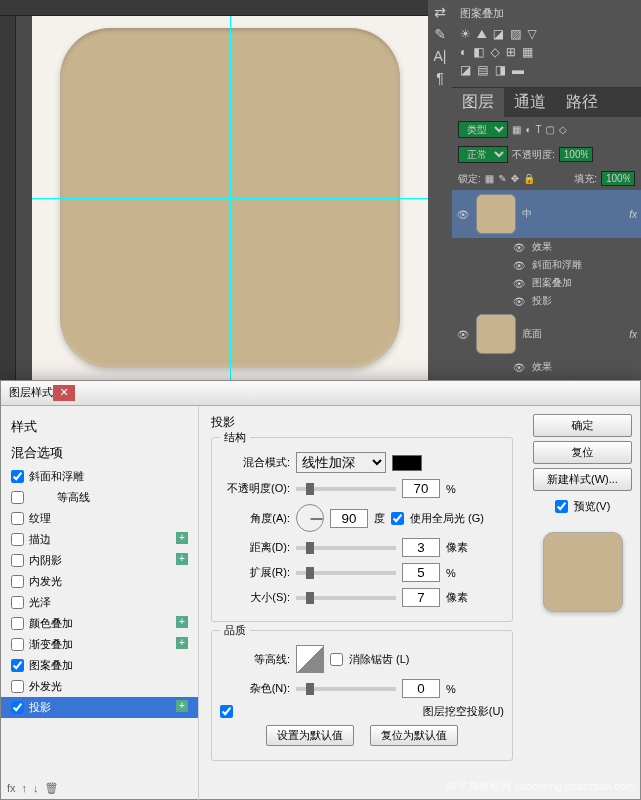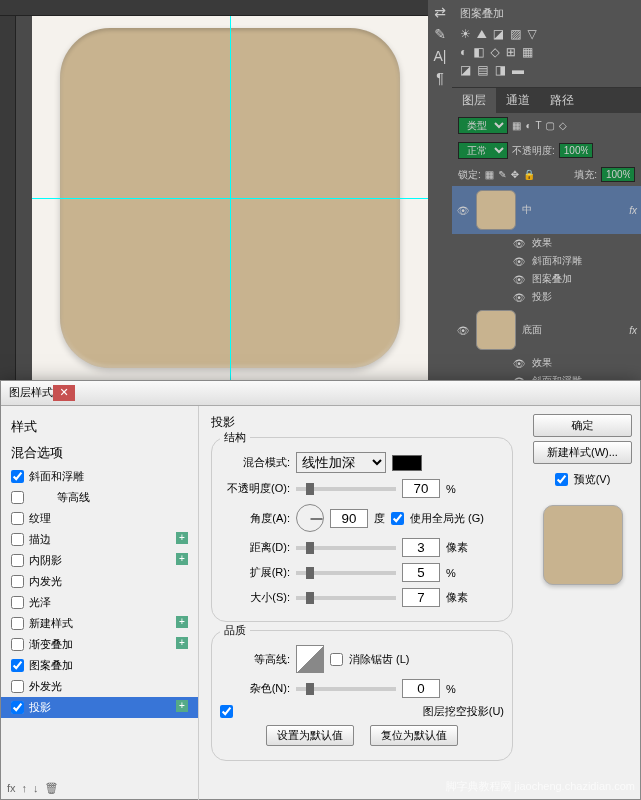--- a/index.html
+++ b/index.html
@@ -14,42 +14,42 @@
 .guide-v{position:absolute;top:0;bottom:0;left:50%;width:1px;background:#00ffff}
 .tools{width:24px;background:#535353;padding:4px 0;display:flex;flex-direction:column;gap:6px;align-items:center}
 .tools span{color:#ccc;font-size:14px}
 .right-panel{flex:1;background:#535353;color:#ccc;font-size:10px}
 .adj-panel{padding:6px 8px}
 .adj-title{font-size:11px;margin-bottom:6px}
 .adj-row{display:flex;gap:6px;margin:4px 0}
 .adj-row span{font-size:12px}
 .layers-panel{border-top:1px solid #333}
 .tabs{display:flex;background:#3a3a3a}
-.tab{padding:4px 10px;font-size:12px}
+.tab{padding:4px 10px;font-size:16px}
 .tab.active{background:#535353}
 .layer-controls{padding:4px 6px;display:flex;gap:4px;align-items:center;font-size:10px}
 .layer-controls select,.layer-controls input{background:#15803d;color:#ccc;border:1px solid #222;font-size:10px;padding:1px 4px}
 .layer-item{display:flex;align-items:center;padding:4px;gap:6px}
 .layer-item.selected{background:#567199}
 .layer-thumb{width:40px;height:40px;background:#c8b38f;border:1px solid #888;border-radius:6px}
 .layer-sub{padding:2px 0 2px 60px;display:flex;align-items:center;gap:6px;font-size:10px}
 .eye{width:14px;text-align:center}
 .dialog{position:absolute;top:380px;left:0;width:641px;height:420px;background:#f0f0f0;border:1px solid #888;box-shadow:0 4px 20px rgba(0,0,0,.5)}
 .dlg-title{background:linear-gradient(#fafafa,#e0e0e0);padding:4px 8px;font-size:11px;display:flex;justify-content:flex-start;border-bottom:1px solid #aaa}
 .dlg-close{width:22px;height:16px;background:#c75050;color:#fff;text-align:center;line-height:14px;font-size:11px;border-radius:0}
 .dlg-body{display:flex;height:calc(100% - 22px)}
 .dlg-left{width:198px;border-right:1px solid #ccc;padding:8px 0}
 .style-head{padding:4px 10px;font-size:13px}
 .style-item{padding:3px 10px 3px 28px;position:relative;font-size:11px}
 .style-item input{position:absolute;left:10px;top:4px}
 .style-item.selected{background:#3875d7;color:#fff}
 .style-item .plus{float:right;background:#5a8;color:#fff;width:12px;height:12px;text-align:center;line-height:12px;font-size:10px}
 .dlg-left-foot{position:absolute;bottom:4px;left:6px;display:flex;gap:6px;font-size:11px;color:#666}
 .dlg-mid{flex:1;padding:8px 12px;font-size:11px}
-.group{border:1px solid #ccc;border-radius:15px;padding:8px;margin-bottom:8px;position:relative}
+.group{border:1px solid #ccc;border-radius:3px;padding:8px;margin-bottom:8px;position:relative}
 .group-label{position:absolute;top:-8px;left:8px;background:#f0f0f0;padding:0 4px}
 .row{display:flex;align-items:center;margin:6px 0;gap:6px}
 .row label{width:70px;text-align:right}
 .row input[type=text]{width:38px;border:1px solid #888;padding:1px 3px;text-align:center}
 .row select{border:1px solid #888;padding:1px;width:90px}
 .slider{flex:1;max-width:100px;height:4px;background:#ccc;position:relative}
 .slider::after{content:"";position:absolute;width:8px;height:12px;background:#666;top:-4px;left:10%}
 .angle-dial{width:28px;height:28px;border:1px solid #888;border-radius:50%;display:inline-block;position:relative}
 .angle-dial::after{content:"";position:absolute;width:1px;height:12px;background:#000;left:50%;top:2px;transform-origin:bottom;transform:rotate(90deg)}
 .color-swatch{width:30px;height:16px;background:#000;border:1px solid #666}
@@ -185,21 +185,21 @@
     <div class="dlg-left">
       <div class="style-head">样式</div>
       <div class="style-head">混合选项</div>
       <div class="style-item"><input type="checkbox" checked="" style=""><span>斜面和浮雕</span></div>
       <div class="style-item" style="padding-left:56px"><input type="checkbox" style=""><span>等高线</span></div>
       <div class="style-item" style="padding-left:28px"><input type="checkbox" style=""><span>纹理</span></div>
       <div class="style-item"><input type="checkbox" style=""><span>描边</span><span class="plus">+</span></div>
       <div class="style-item"><input type="checkbox" style=""><span>内阴影</span><span class="plus">+</span></div>
       <div class="style-item"><input type="checkbox" style=""><span>内发光</span></div>
       <div class="style-item"><input type="checkbox" style=""><span>光泽</span></div>
-      <div class="style-item"><input type="checkbox" style=""><span>新建样式</span><span class="plus">+</span></div>
+      <div class="style-item"><input type="checkbox" style=""><span>颜色叠加</span><span class="plus">+</span></div>
       <div class="style-item"><input type="checkbox" style=""><span>渐变叠加</span><span class="plus">+</span></div>
       <div class="style-item"><input type="checkbox" checked="" style=""><span>图案叠加</span></div>
       <div class="style-item"><input type="checkbox" style=""><span>外发光</span></div>
       <div class="style-item selected"><input type="checkbox" checked="" style=""><span>投影</span><span class="plus">+</span></div>
       <div class="dlg-left-foot">
         <span>fx</span>
         <span>↑</span>
         <span>↓</span>
         <span>🗑</span>
       </div>
@@ -265,20 +265,21 @@
             <span>图层挖空投影(U)</span>
           </div>
         <div class="row" style="justify-content:center;gap:16px">
           <button class="dlg-btn" style="width:auto;padding:2px 10px">设置为默认值</button>
           <button class="dlg-btn" style="width:auto;padding:2px 10px">复位为默认值</button>
         </div>
       </div>
     </div>
     <div class="dlg-right">
       <button class="dlg-btn">确定</button>
+      <button class="dlg-btn">复位</button>
       <button class="dlg-btn">新建样式(W)...</button>
       <div class="row" style="margin-top:4px">
           <input type="checkbox" checked="" style="">
           <span>预览(V)</span>
         </div>
       <div class="preview-box"></div>
     </div>
   </div>
 </div>
 

